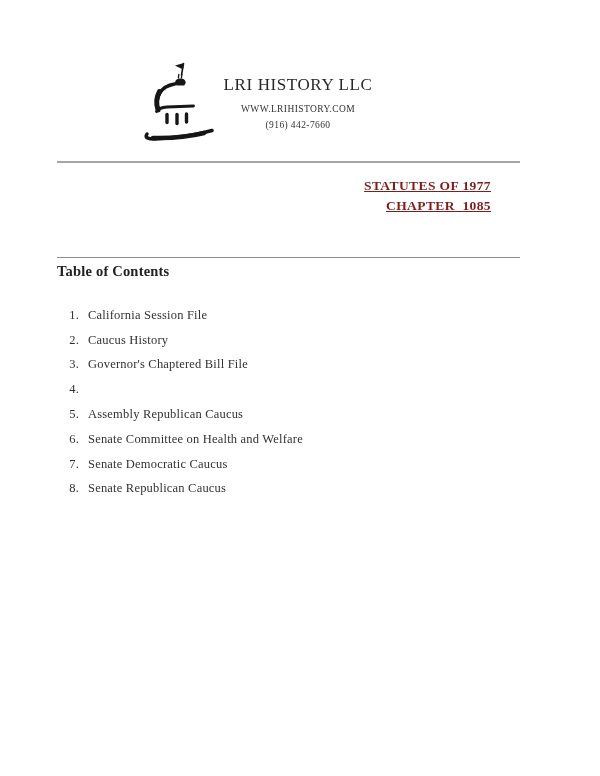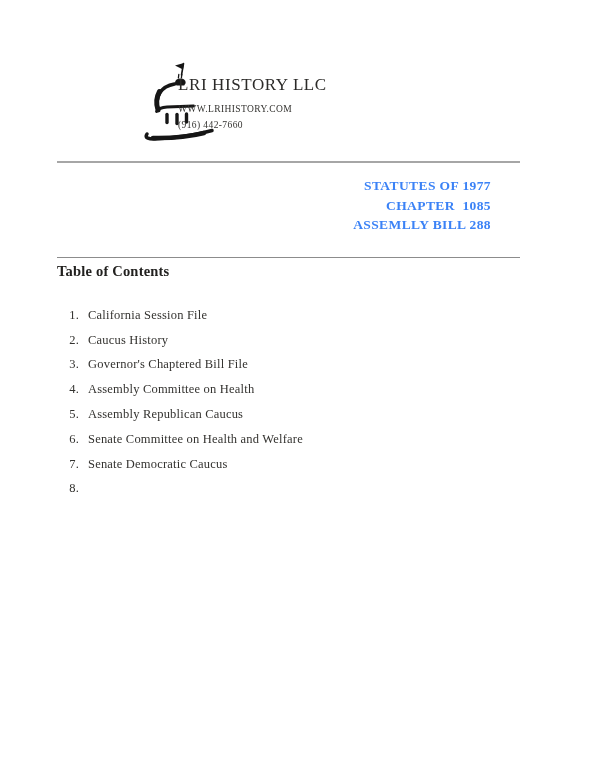--- a/index.html
+++ b/index.html
@@ -23,21 +23,21 @@
     left: 140px;
     top: 60px;
     width: 80px;
     height: 85px;
   }
   .org-block {
     position: absolute;
     left: 178px;
     top: 75px;
     width: 240px;
-    text-align: left;
+    text-align: center;
   }
   .org-name {
     font-size: 17px;
     letter-spacing: 0.6px;
     color: #2b2a28;
     margin-bottom: 7px;
     white-space: nowrap;
   }
   .org-contact {
     font-size: 9.5px;
@@ -64,22 +64,23 @@
     position: absolute;
     top: 176px;
     right: 109px;
     text-align: right;
   }
   .ref-line {
     font-size: 13.5px;
     font-weight: bold;
     letter-spacing: 0.4px;
     line-height: 19.7px;
-    color: #3b82f6;
+    color: #7f1d1d;
     white-space: pre; 
+    text-decoration: underline;
   }
 
   
   .toc-title {
     position: absolute;
     left: 57px;
     top: 263px;
     margin: 0;
     font-size: 14.5px;
     font-weight: bold;
@@ -147,21 +148,20 @@
     <div class="org-name">LRI HISTORY LLC</div>
     <div class="org-contact">WWW.LRIHISTORY.COM</div>
     <div class="org-contact">(916) 442-7660</div>
   </div>
 
   <div class="rule rule-top"></div>
 
   <div class="ref-block">
     <div class="ref-line">STATUTES OF 1977</div>
     <div class="ref-line">CHAPTER  1085</div>
-    <div class="ref-line">ASSEMLLY BILL 288</div>
   </div>
 
   <div class="rule rule-bottom"></div>
 
   <h1 class="toc-title">Table of Contents</h1>
 
   <ol class="toc-list">
     <li class="toc-item">
       <span class="toc-num">1.</span>
       <span class="toc-label">California Session File</span>
@@ -169,32 +169,32 @@
     <li class="toc-item">
       <span class="toc-num">2.</span>
       <span class="toc-label">Caucus History</span>
     </li>
     <li class="toc-item">
       <span class="toc-num">3.</span>
       <span class="toc-label">Governor's Chaptered Bill File</span>
     </li>
     <li class="toc-item">
       <span class="toc-num">4.</span>
-      <span class="toc-label">Assembly Committee on Health</span>
     </li>
     <li class="toc-item">
       <span class="toc-num">5.</span>
       <span class="toc-label">Assembly Republican Caucus</span>
     </li>
     <li class="toc-item">
       <span class="toc-num">6.</span>
       <span class="toc-label">Senate Committee on Health and Welfare</span>
     </li>
     <li class="toc-item">
       <span class="toc-num">7.</span>
       <span class="toc-label">Senate Democratic Caucus</span>
     </li>
     <li class="toc-item">
       <span class="toc-num">8.</span>
+      <span class="toc-label">Senate Republican Caucus</span>
     </li>
   </ol>
 
 </div>
 
 </body></html>

